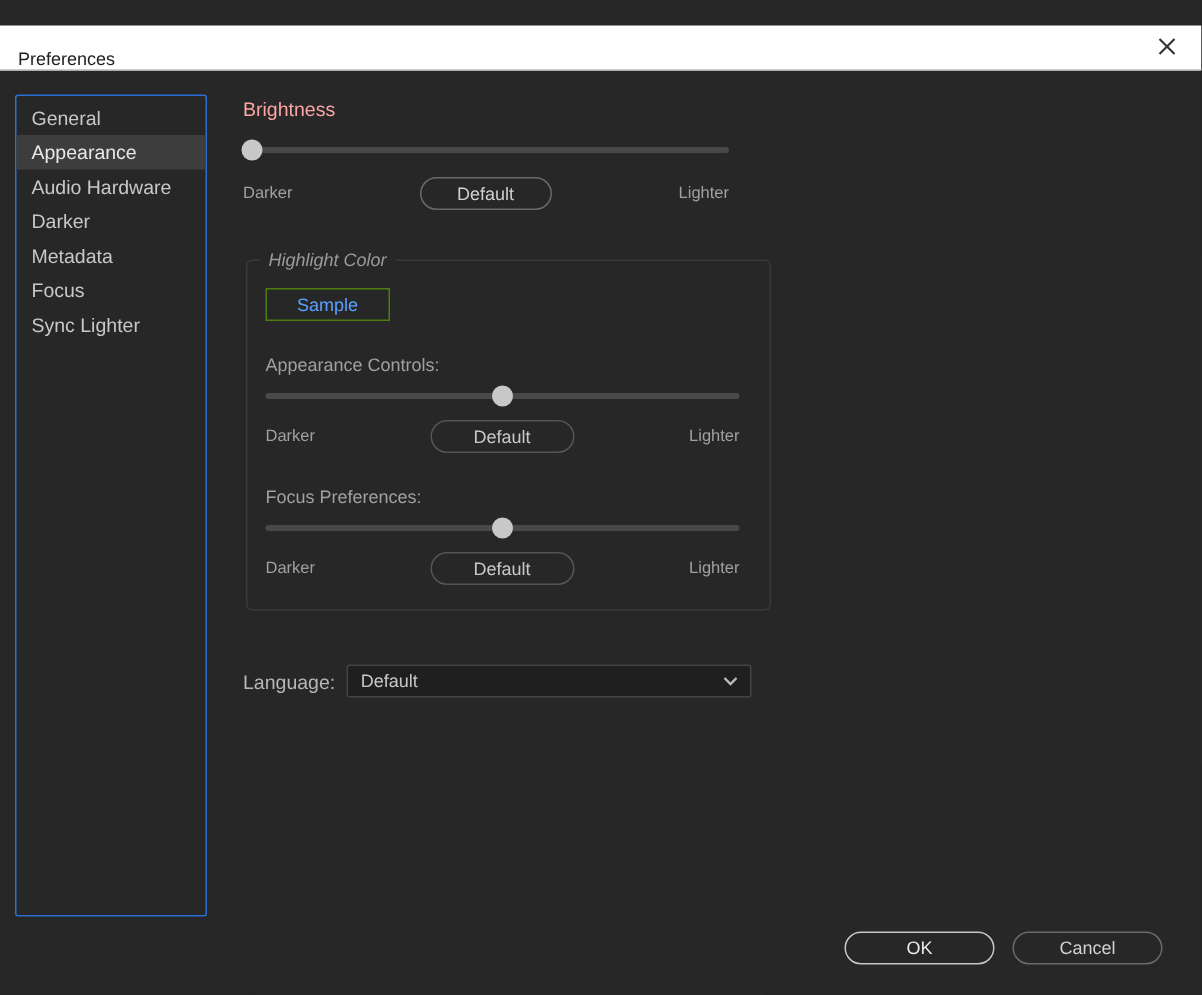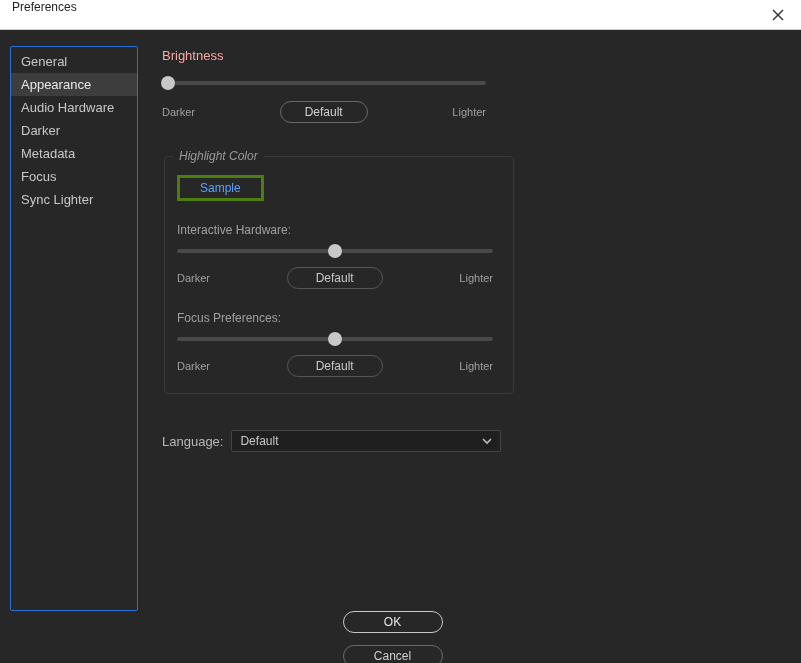--- a/index.html
+++ b/index.html
@@ -16,25 +16,26 @@
     width: 801px;
     height: 663px;
     display: flex;
     flex-direction: column;
     background: #272727;
   }
   .titlebar {
     height: 30px;
     background: #fff;
     display: flex;
-    align-items: flex-start;
+    align-items: flex-end;
     justify-content: space-between;
     padding: 0 8px 0 12px;
     border-bottom: 1px solid #ccc;
     box-sizing: border-box;
+    margin-top: 17px;
   }
   .titlebar .title {
     color: #222;
     font-size: 12px;
   }
   .titlebar .close {
     width: 30px;
     height: 30px;
     display: flex;
     align-items: center;
@@ -131,21 +132,21 @@
     border-radius: 4px;
     padding: 12px 8px 16px 8px;
   }
   fieldset.group > legend {
     padding: 0 6px;
     color: #9a9a9a;
     font-size: 12px;
     font-style: italic;
   }
   .sample-btn {
-    border: 3px solid #4d7c0f;
+    border: 1px solid #4d7c0f;
     color: #5aa1ff;
     padding: 3px 20px;
     background: transparent;
     font-size: 12px;
     cursor: pointer;
     margin-left: 4px;
   }
   .sublabel {
     margin-top: 22px;
     margin-left: 4px;
@@ -190,24 +191,23 @@
     color: #c8c8c8;
     font-size: 12px;
     box-sizing: border-box;
   }
   .select svg { width: 10px; height: 10px; stroke: #bbb; stroke-width: 1.6; fill: none; }
 
   .footer {
     height: 42px;
     display: flex;
     align-items: center;
-    justify-content: flex-start;
+    justify-content: flex-end;
     gap: 12px;
     padding-right: 10px;
-    flex-direction: column;
   }
   .footer .pill {
     min-width: 50px;
     text-align: center;
   }
   .footer .primary {
     border-color: #c6c6c6;
     color: #e8e8e8;
   }
 </style>
@@ -251,21 +251,21 @@
             <span class="pill">Default</span>
             <span class="minmax">Lighter</span>
           </div>
         </div>
 
         <fieldset class="group">
           <legend>Highlight Color</legend>
 
           <button class="sample-btn">Sample</button>
 
-          <div class="sublabel">Interactive Hardware:</div>
+          <div class="sublabel">Appearance Controls:</div>
           <div class="slider-track inner-slider-track">
             <div class="slider-thumb" id="interactive-thumb" style="left: 50%;"></div>
           </div>
           <div class="slider-row inner-slider-row">
             <span class="minmax">Darker</span>
             <span class="inner-pill">Default</span>
             <span class="minmax">Lighter</span>
           </div>
 
           <div class="sublabel">Focus Preferences:</div>

